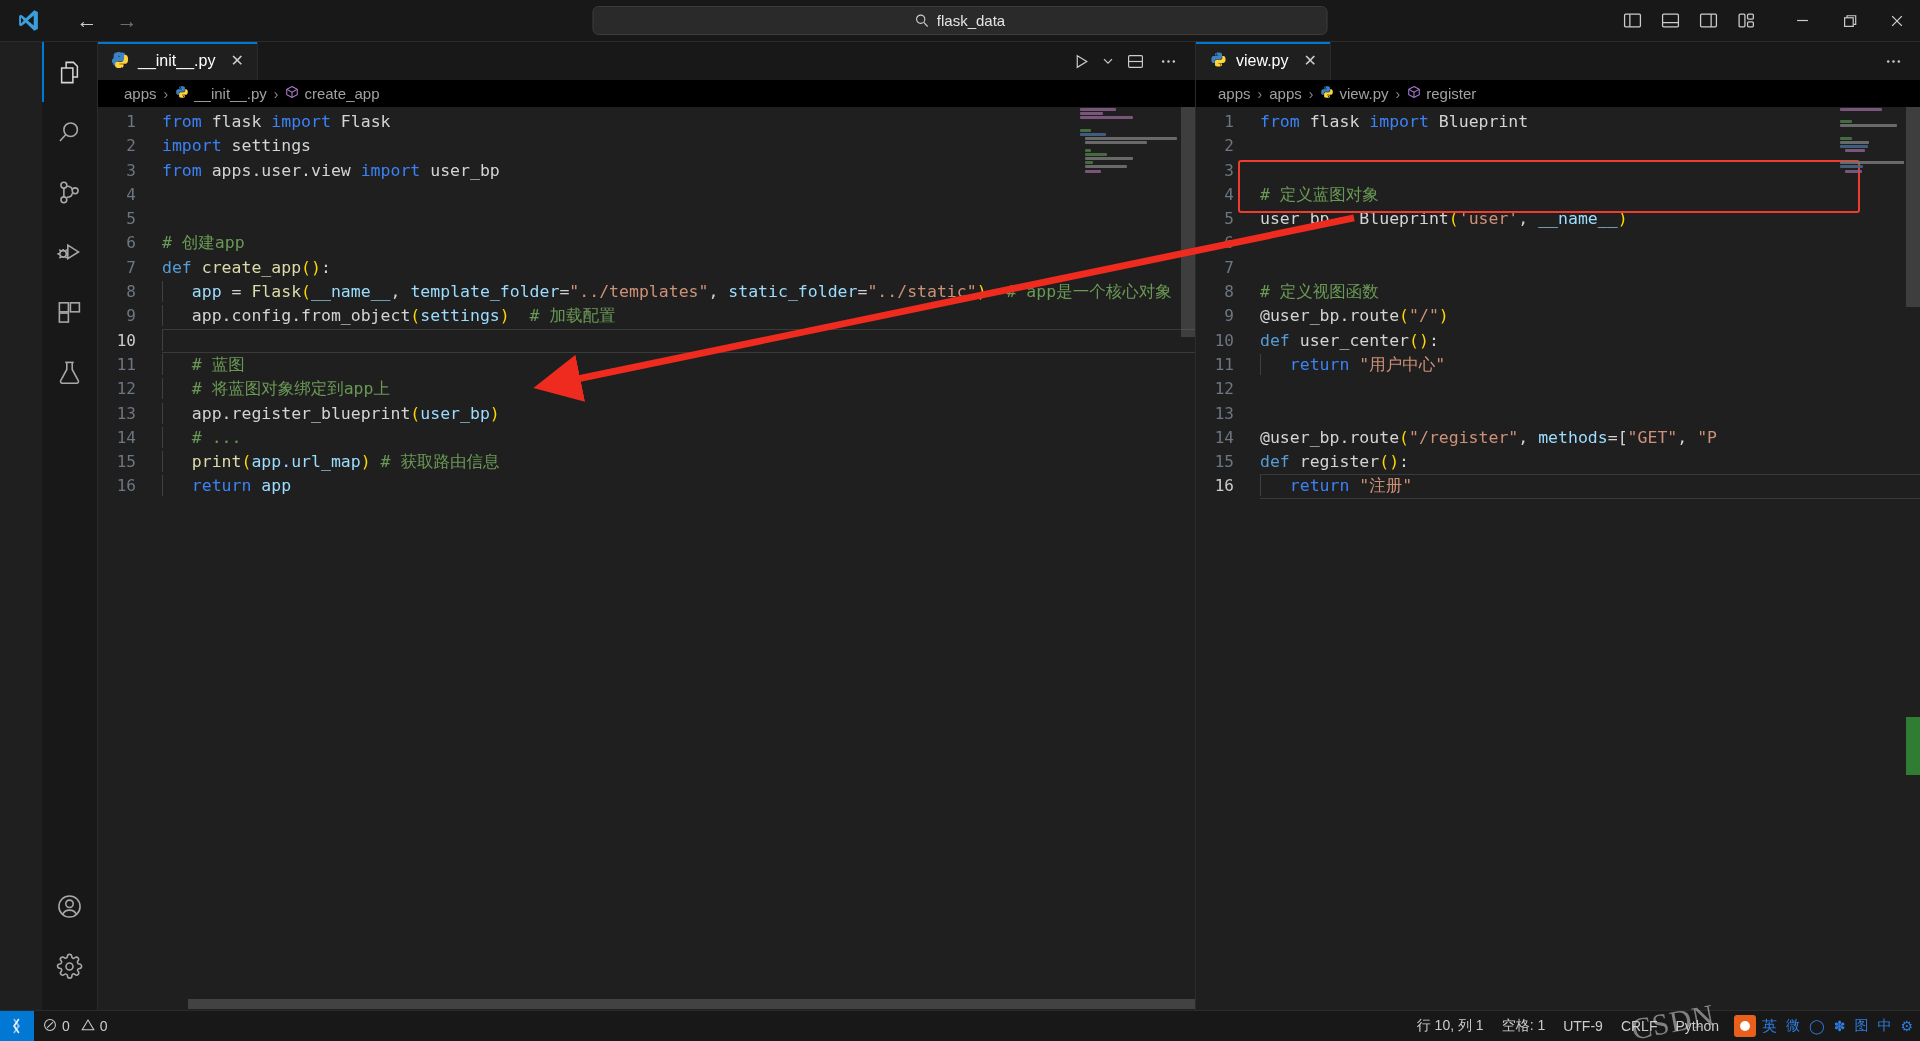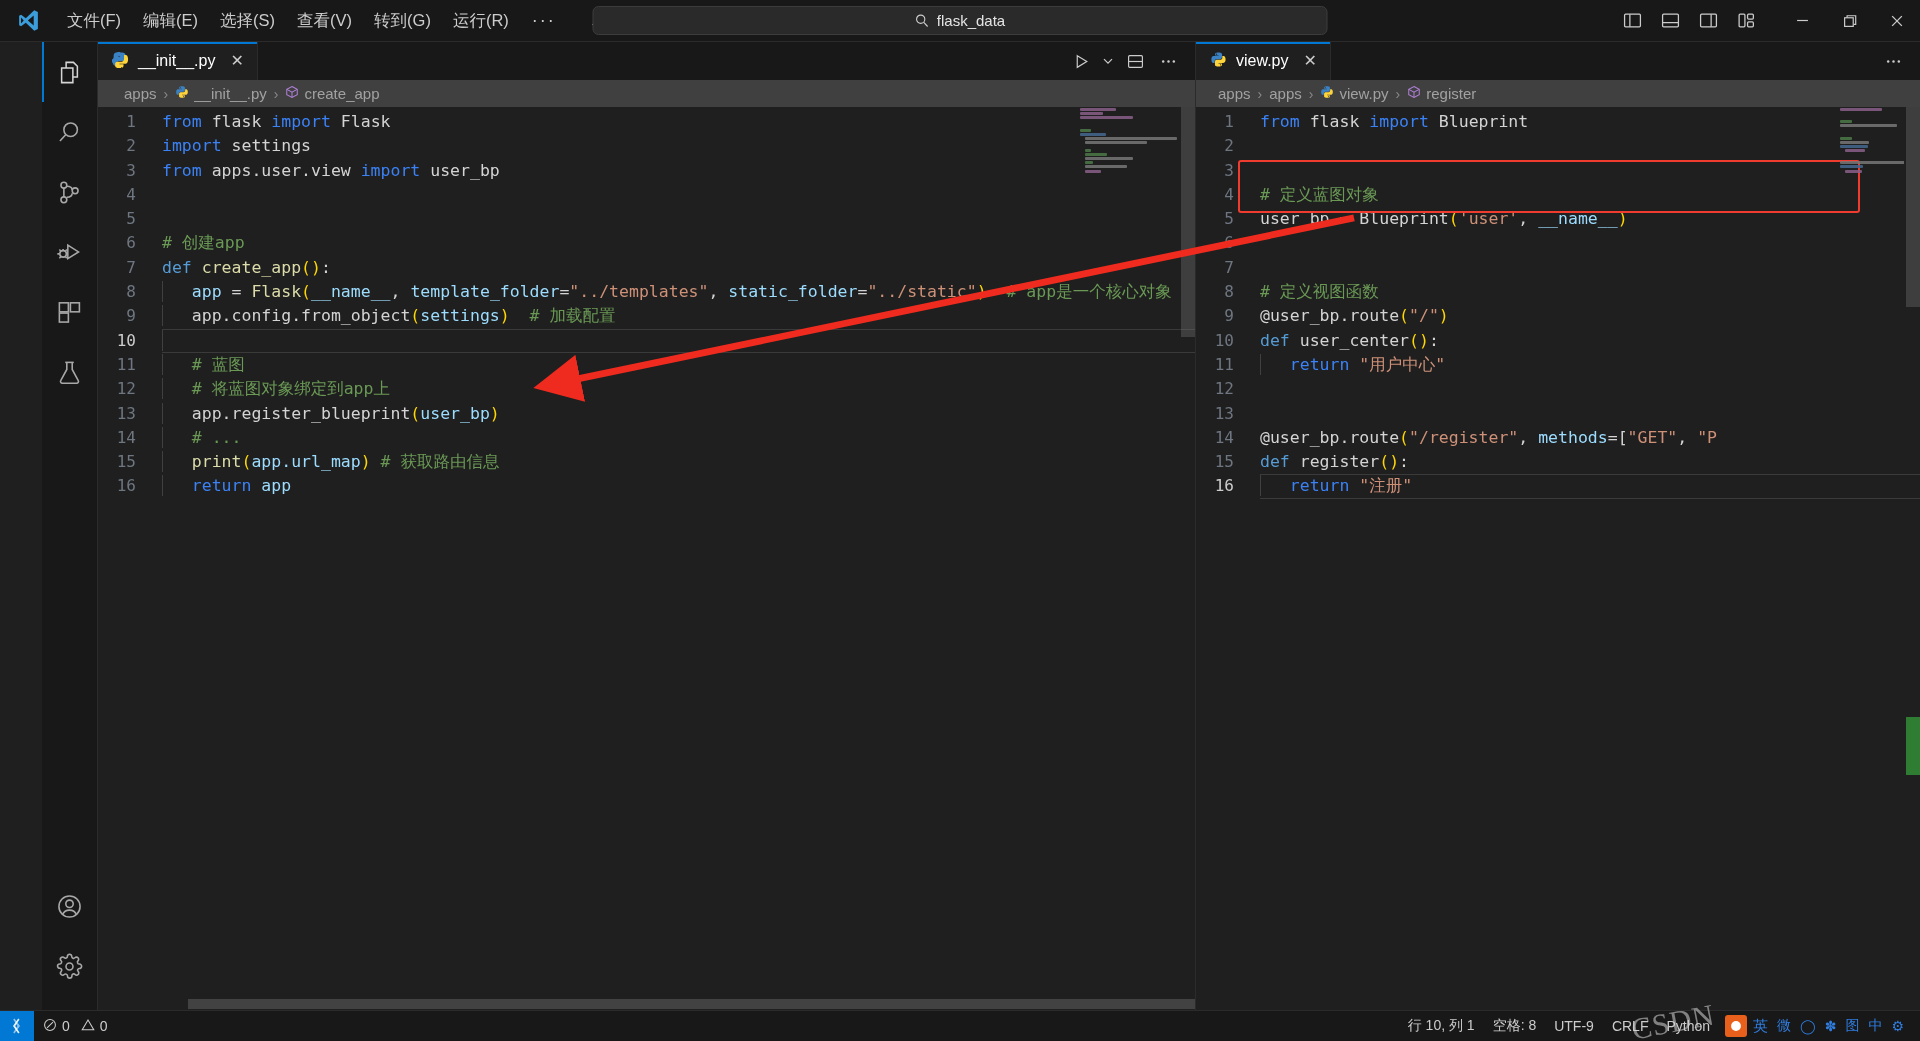--- a/index.html
+++ b/index.html
@@ -66,21 +66,21 @@
   .tab.active::before {
     content:""; position:absolute; top:0; left:0; right:0; height:1.5px; background:#0078d4;
   }
   .tab-label { font-size:16px; color:#ffffff; white-space:nowrap; }
   .tab-close { font-size:16px; color:#cccccc; margin-left:6px; line-height:1; }
   .tabbar-actions { margin-left:auto; display:flex; align-items:center; gap:3px; padding-right:12px; }
   .tb-btn { width:30px; height:30px; display:flex; align-items:center; justify-content:center; }
 
   .breadcrumb {
     height:27px; flex:0 0 27px; display:flex; align-items:center; padding-left:26px; gap:6px;
-    font-size:15px; color:#a1a1a1; background:#404040;
+    font-size:15px; color:#a1a1a1; background:#000000;
   }
   .bc-sep { color:#8a8a8a; font-size:14px; margin:0 1px; }
   .bc-seg { display:flex; align-items:center; gap:5px; }
 
   .editor-body { flex:1; position:relative; overflow:hidden; background:#1f1f1f; }
   .code {
     font-family:"DejaVu Sans Mono","Liberation Mono",monospace;
     font-size:16.5px; line-height:24.3px; white-space:pre;
   }
   .lines { position:absolute; top:3px; left:0; right:0; }
@@ -130,21 +130,21 @@
   
   .statusbar {
     height:31px; flex:0 0 31px; background:#181818; display:flex; align-items:center;
     font-size:14px; color:#cccccc; border-top:1px solid #2b2b2b; position:relative;
   }
   .st-left { display:flex; align-items:center; }
   .st-remote {
     width:34px; height:31px; background:#0078d4; display:flex; align-items:center; justify-content:center;
   }
   .st-item { padding:0 9px; height:31px; display:flex; align-items:center; gap:5px; white-space:nowrap; }
-  .st-right { margin-left:auto; display:flex; align-items:center; padding-right:13px; }
+  .st-right { margin-left:auto; display:flex; align-items:center; padding-right:4px; }
   .ime-badge {
     display:flex; align-items:center; gap:3px; background:transparent; padding-left:6px;
   }
   .ime-sq { width:22px; height:22px; border-radius:3px; display:flex; align-items:center;
             justify-content:center; font-size:13px; color:#fff; }
   .wm {
     position:absolute; font-family:"Liberation Serif", serif; color:#d8d8d8; opacity:.55;
     font-size:30px; letter-spacing:1px; pointer-events:none; transform:rotate(-11deg);
   }
 </style>
@@ -153,29 +153,20 @@
 
 <div id="app">
 
   <div class="titlebar">
     <div class="vs-logo">
       <svg width="25" height="25" viewBox="0 0 24 24">
         <path fill="#3b9dd9" d="M17.5 2.2 9.4 9.9 4.9 6.5 3 7.4v9.2l1.9.9 4.5-3.4 8.1 7.7 3.5-1.6V3.8L17.5 2.2zM17 7.1v9.8l-5.6-4.9L17 7.1zM4.8 9.1l2.6 2.9-2.6 2.9V9.1z"></path>
       </svg>
     </div>
 
-    <div class="menu">
-      <div class="menu-item">文件(F)</div>
-      <div class="menu-item">编辑(E)</div>
-      <div class="menu-item">选择(S)</div>
-      <div class="menu-item">查看(V)</div>
-      <div class="menu-item">转到(G)</div>
-      <div class="menu-item">运行(R)</div>
-      <div class="menu-dots">···</div>
-    </div>
 
     <div class="nav-arrows">
       <div class="nav-arrow">←</div>
       <div class="nav-arrow dim">→</div>
     </div>
 
     <div class="cmd-center">
       <span class="q">
         <svg width="15" height="15" viewBox="0 0 16 16">
             <circle cx="6.6" cy="6.6" r="4.4" fill="none" stroke="#cccccc" stroke-width="1.2"></circle>
@@ -517,21 +508,21 @@
           <svg width="14" height="14" viewBox="0 0 16 16" fill="none" stroke="#cccccc" stroke-width="1.2">
               <path d="M8 2.2 14.6 13.4H1.4L8 2.2z"></path>
             </svg>
         </span>
         <span>0</span>
       </div>
     </div>
 
     <div class="st-right">
       <div class="st-item">行 10, 列 1</div>
-      <div class="st-item">空格: 8</div>
+      <div class="st-item">空格: 1</div>
       <div class="st-item">UTF-9</div>
       <div class="st-item">CRLF</div>
       <div class="st-item">Python</div>
 
       <div class="ime-badge">
         <span class="ime-sq" style="background:#e8601c;">
           <svg width="14" height="14" viewBox="0 0 16 16" fill="#ffffff">
               <circle cx="8" cy="8" r="5.6"></circle>
             </svg>
         </span>

